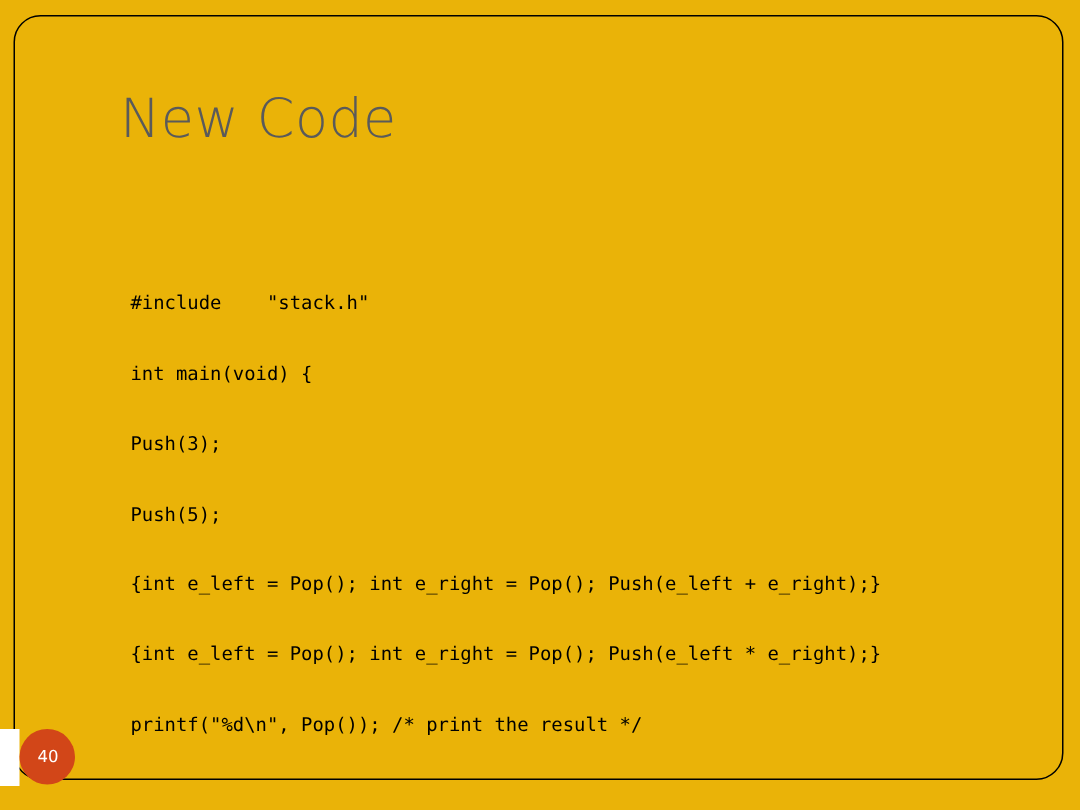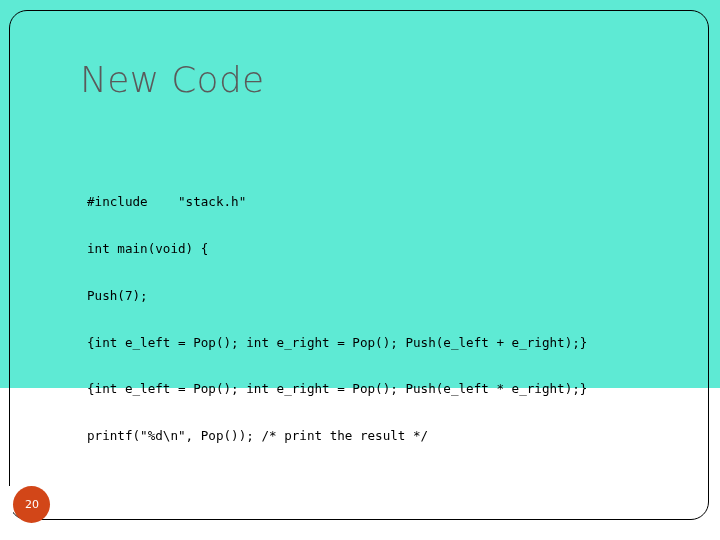--- a/index.html
+++ b/index.html
@@ -11,22 +11,22 @@
     width: 720px;
     height: 540px;
     overflow: hidden;
     font-family: "Liberation Sans", sans-serif;
   }
 
   
   #slide {
     position: relative;
     width: 720px;
-    height: 388px;
-    background: #5eead4;
+    height: 540px;
+    background: #eab308;
   }
 
   
   #slide-frame {
     position: absolute;
     left: 9px;
     top: 10px;
     width: 700px;
     height: 510px;
     border: 1.4px solid #000000;
@@ -104,26 +104,27 @@
 
 <div id="slide">
 
   <div id="slide-frame"></div>
 
   <div id="slide-title">New Code</div>
 
   <div id="code-block">
     <span class="code-line">#include    "stack.h"</span>
     <span class="code-line">int main(void) {</span>
-    <span class="code-line">Push(7);</span>
+    <span class="code-line">Push(3);</span>
+    <span class="code-line">Push(5);</span>
     <span class="code-line">{int e_left = Pop(); int e_right = Pop(); Push(e_left + e_right);}</span>
     <span class="code-line">{int e_left = Pop(); int e_right = Pop(); Push(e_left * e_right);}</span>
     <span class="code-line">printf("%d\n", Pop()); /* print the result */</span>
     
   </div>
 
   <div id="badge-mask"></div>
 
   <div id="page-badge">
-    <span id="page-badge-number">20</span>
+    <span id="page-badge-number">40</span>
   </div>
 
 </div>
 
 </body></html>

